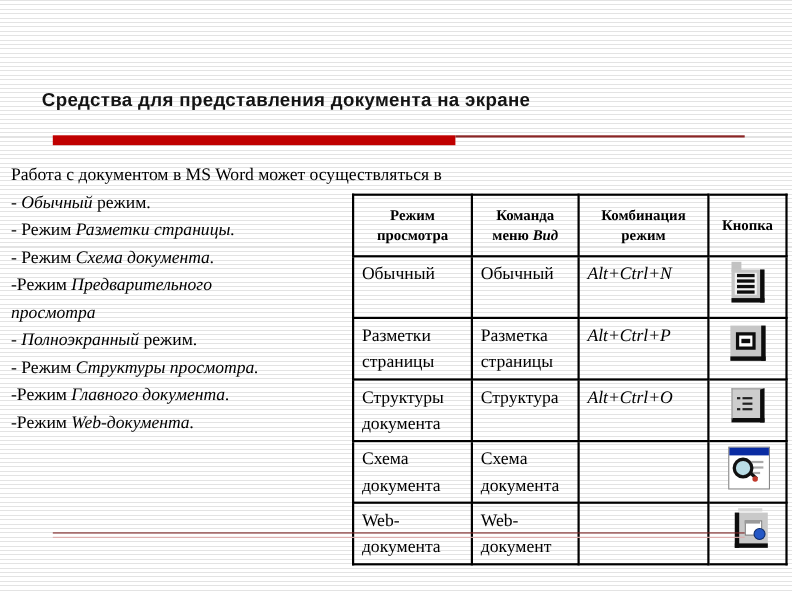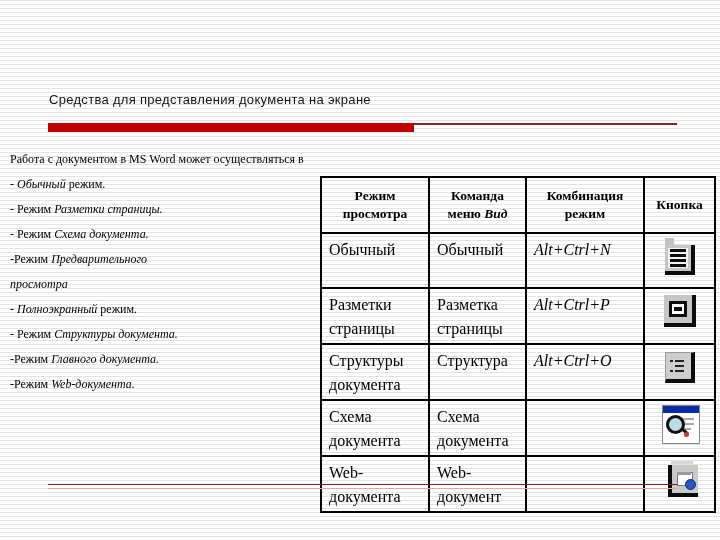--- a/index.html
+++ b/index.html
@@ -6,31 +6,31 @@
   .slide{
     position:relative;
     width:720px;height:540px;
     overflow:hidden;
     background-color:#ffffff;
     background-image:repeating-linear-gradient(to bottom,#e3e3e3 0px,#e3e3e3 1px,#ffffff 1px,#ffffff 4px);
     font-family:"Liberation Serif", serif;
     color:#000;
   }
   .title{
-    position:absolute;left:37px;top:80px;margin:12px;
+    position:absolute;left:37px;top:80px;margin:1px;
     font-family:"Liberation Sans", sans-serif;
-    font-size:13px;font-weight:400;letter-spacing:.3px;color:#141414;
+    font-size:17px;font-weight:700;letter-spacing:.3px;color:#141414;
     white-space:nowrap;
   }
   .title-rule{position:absolute;left:48px;top:122px;width:629px;height:10px;}
   .title-rule .bar{position:absolute;left:0;top:1px;width:366px;height:9px;background:#c00000;}
   .title-rule .line{position:absolute;left:366px;top:1px;width:263px;height:2px;background:#8b2525;}
 
   .body-text{position:absolute;left:10px;top:147px;}
-  .bline{font-size:12px;line-height:25px;white-space:nowrap;}
+  .bline{font-size:16px;line-height:25px;white-space:nowrap;}
   .bline .it{font-style:italic;}
 
   table.modes{
     position:absolute;left:320px;top:176px;
     border-collapse:collapse;table-layout:fixed;width:394px;
     background:transparent;
   }
   table.modes th, table.modes td{border:2px solid #000;}
   table.modes thead tr{height:56px;}
   table.modes th{
@@ -109,21 +109,21 @@
   </div>
 
   <div class="body-text" id="body-lines">
       <div class="bline"><span>Работа с документом в MS Word может осуществляться в</span></div>
       <div class="bline"><span>- </span><span class="it">Обычный</span><span> режим.</span></div>
       <div class="bline"><span>- Режим </span><span class="it">Разметки страницы.</span></div>
       <div class="bline"><span>- Режим </span><span class="it">Схема документа.</span></div>
       <div class="bline"><span>-Режим </span><span class="it">Предварительного</span></div>
       <div class="bline"><span class="it">просмотра</span></div>
       <div class="bline"><span>- </span><span class="it">Полноэкранный</span><span> режим.</span></div>
-      <div class="bline"><span>- Режим </span><span class="it">Структуры документа.</span></div>
+      <div class="bline"><span>- Режим </span><span class="it">Структуры просмотра.</span></div>
       <div class="bline"><span>-Режим </span><span class="it">Главного документа.</span></div>
       <div class="bline"><span>-Режим </span><span class="it">Web-документа.</span></div>
     </div>
 
   <table class="modes">
     <colgroup>
       <col style="width:108px">
         <col style="width:97px">
         <col style="width:118px">
         <col style="width:71px">

